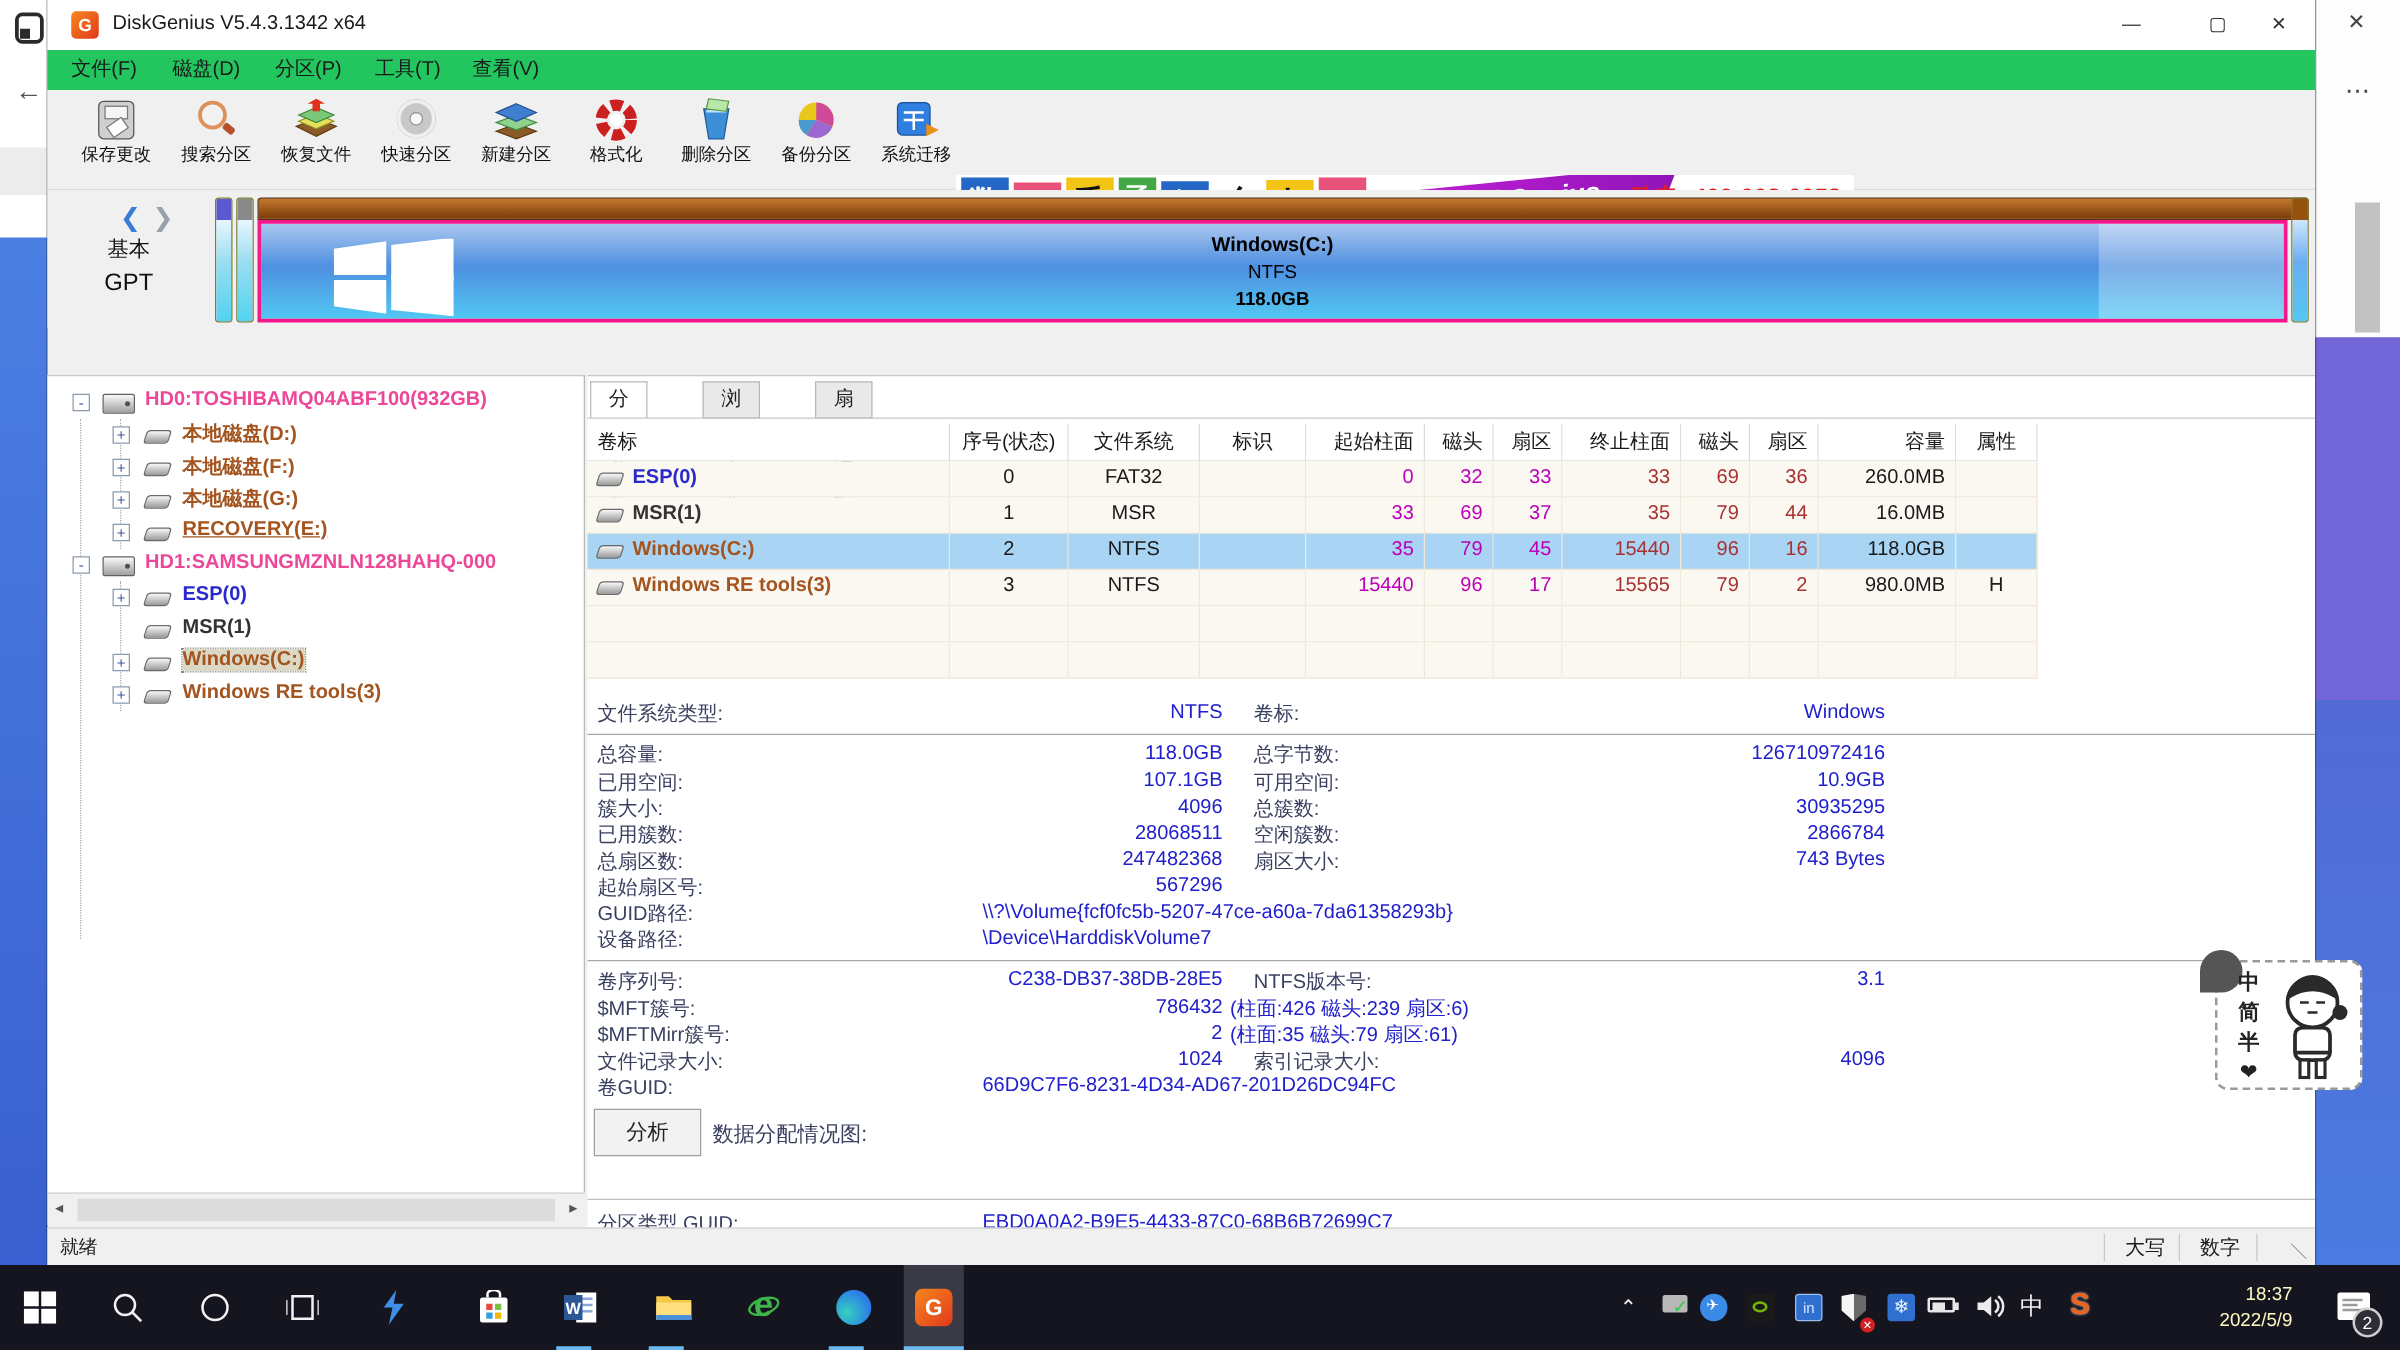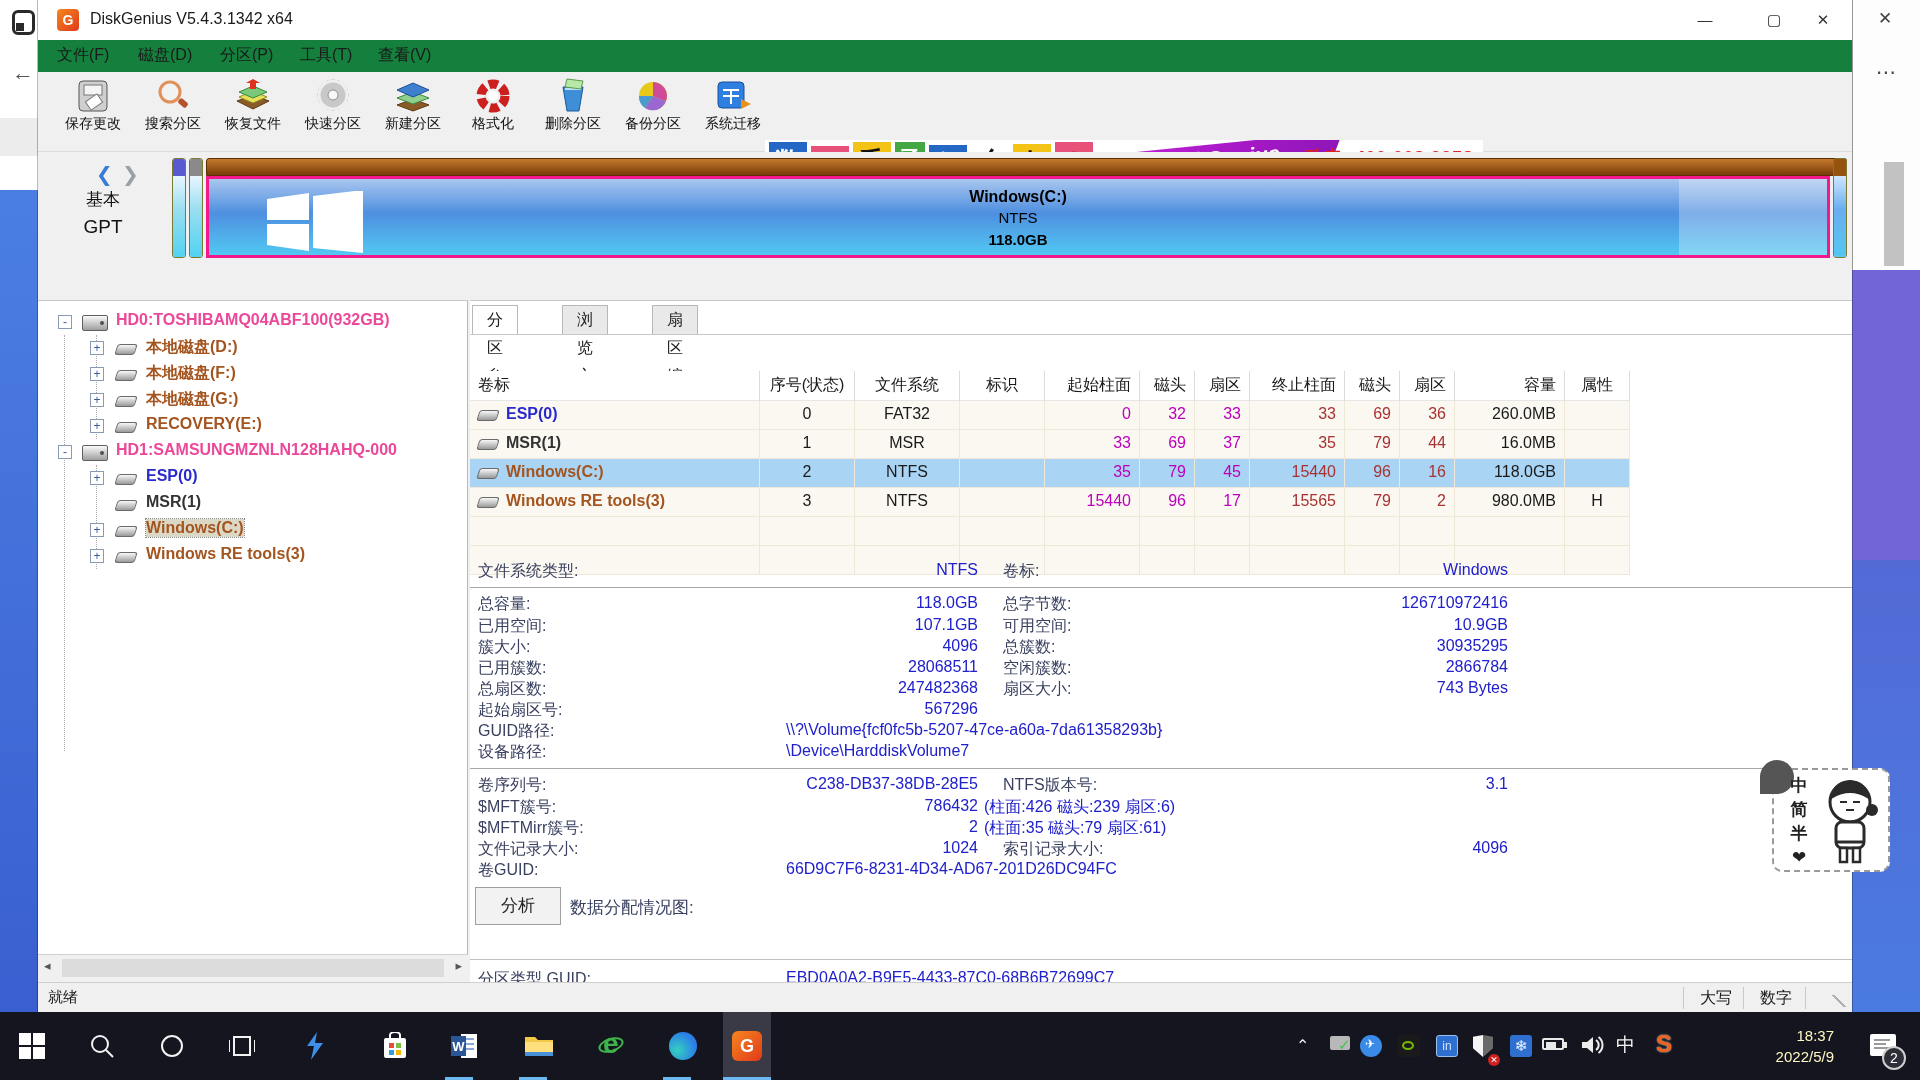--- a/index.html
+++ b/index.html
@@ -20,21 +20,21 @@
   .desk-right .purple { left:0; top:270px; width:68px; height:290px; background:#7265d8; }
   .glyph-btn { color:#444; font-size:17px; }
   .scroll-thumb { left:32px; top:162px; width:20px; height:104px; background:#c2c2c2; }
 
   
   .app { left:38px; top:0; width:1814px; height:1012px; background:#f0f0f0; box-shadow:0 0 0 1px rgba(0,0,0,.28); }
   .titlebar { left:0; top:0; width:1814px; height:40px; background:#fff; }
   .app-ico { left:19px; top:9px; width:22px; height:22px; border-radius:4px; background:linear-gradient(135deg,#f6861f,#e03a1a); color:#fff; font-weight:bold; font-size:14px; text-align:center; line-height:22px; }
   .title-text { left:52px; top:10px; font-size:16px; }
   .winbtn { top:0; width:58px; height:40px; text-align:center; line-height:40px; font-size:15px; color:#333; }
-  .menubar { left:0; top:40px; width:1814px; height:32px; background:#15803d; }
+  .menubar { left:0; top:40px; width:1814px; height:32px; background:#22c55e; }
   .menu-item { top:5px; font-size:16px; }
 
   
   .toolbar { left:0; top:72px; width:1814px; height:80px; background:#f0f0f0; border-bottom:1px solid #dcdcdc; }
   .tool-btn { top:3px; width:86px; height:74px; text-align:center; }
   .tool-btn svg { display:block; margin:2px auto 0; }
   .tool-label { font-size:14px; color:#111; }
 
   
   .banner { left:727px; top:68px; width:718px; height:82px; background:#fff; overflow:hidden; }
@@ -80,21 +80,21 @@
   
   .rightpanel { left:432px; top:300px; width:1382px; height:682px; background:#fff; border-top:1px solid #c8c8c8; }
   .tabs { left:0; top:4px; height:30px; }
   .tab { top:0; height:30px; padding:0 14px; line-height:28px; font-size:16px; border:1px solid #b8b8b8; background:#e9e9e9; color:#222; }
   .tab.active { background:#fff; border-bottom:1px solid #fff; font-weight:normal; }
   .tabline { left:0; top:33px; width:1382px; height:1px; background:#c8c8c8; }
 
   
   .ptable { left:0; top:38px; width:1160px; }
   .trow { display:flex; height:29px; }
-  .trow.hdr { height:30px; font-size:16px;margin-top:32px; }
+  .trow.hdr { height:30px; font-size:16px; }
   .trow.hdr .cell { border-right:1px solid #dcdcdc; border-bottom:1px solid #e6e6e6; background:#fff; }
   .cell { flex:none; padding-top:4px; font-size:16px; border-right:1px solid #efe7d8; border-bottom:1px solid #efe7d8; background:#fbf8f1; white-space:nowrap; overflow:hidden; }
   .c0{width:290px; padding-left:8px;} .c1{width:95px; text-align:center;} .c2{width:105px; text-align:center;}
   .c3{width:85px;} .c4{width:95px;} .c5{width:55px;} .c6{width:55px;} .c7{width:95px;} .c8{width:55px;} .c9{width:55px;}
   .c10{width:110px;} .c11{width:65px; text-align:center;}
   .num { text-align:right; padding-right:8px; }
   .mag { color:#bb00bb; } .dred { color:#a83232; }
   .sel .cell { background:#a9d4f4; }
   .pname { font-weight:bold; display:inline-block; vertical-align:top; margin-left:8px; }
   .rowico { display:inline-block; width:20px; height:11px; margin-top:5px; background:linear-gradient(#f8f8f8,#9a9a9a); border:1px solid #6a6a6a; border-radius:3px; transform:skewX(-18deg); }
@@ -325,21 +325,21 @@
         <div class="abs tree-label t-brown" style="left:108px;">本地磁盘(F:)</div>
       </div>
       <div class="abs tree-row" style="top:86px;">
         <div class="abs expander" style="left:52px;">+</div>
         <div class="abs part-ico" style="left:78px;"></div>
         <div class="abs tree-label t-brown" style="left:108px;">本地磁盘(G:)</div>
       </div>
       <div class="abs tree-row" style="top:112px;">
         <div class="abs expander" style="left:52px;">+</div>
         <div class="abs part-ico" style="left:78px;"></div>
-        <div class="abs tree-label t-brown" style="left:108px;">RECOVERY(E:)</div>
+        <div class="abs tree-label t-brown" style="left:108px;text-decoration:underline;">RECOVERY(E:)</div>
       </div>
       <div class="abs tree-row" style="top:138px;">
         <div class="abs expander" style="left:20px;">-</div>
         <div class="abs disk-ico" style="left:44px;"></div>
         <div class="abs tree-label t-black" style="left:78px;">HD1:SAMSUNGMZNLN128HAHQ-000</div>
       </div>
       <div class="abs tree-row" style="top:164px;">
         <div class="abs expander" style="left:52px;">+</div>
         <div class="abs part-ico" style="left:78px;"></div>
         <div class="abs tree-label t-blue" style="left:108px;">ESP(0)</div>

